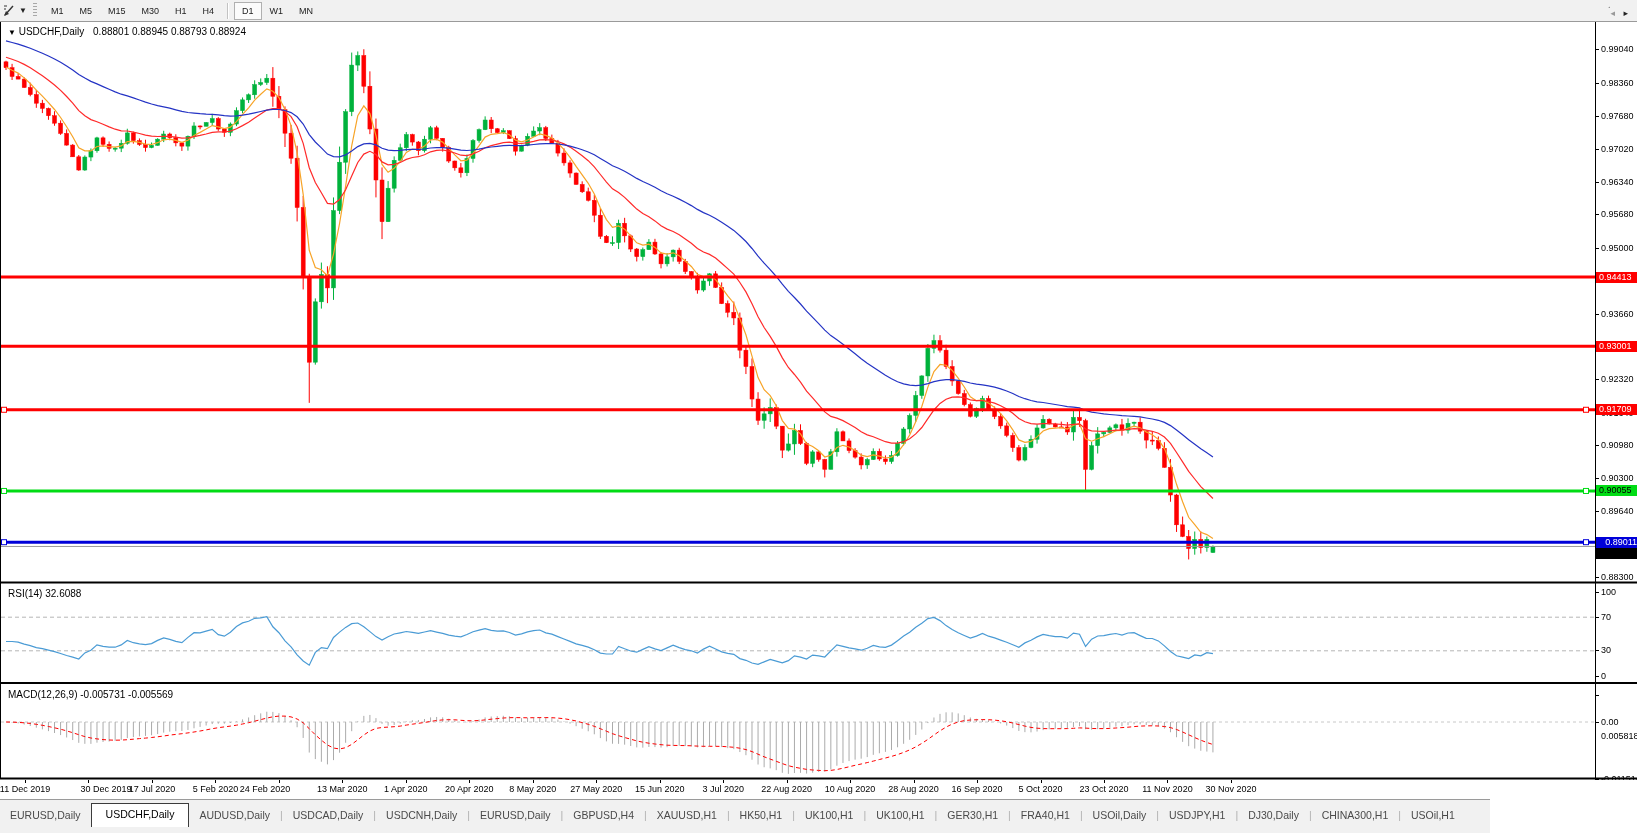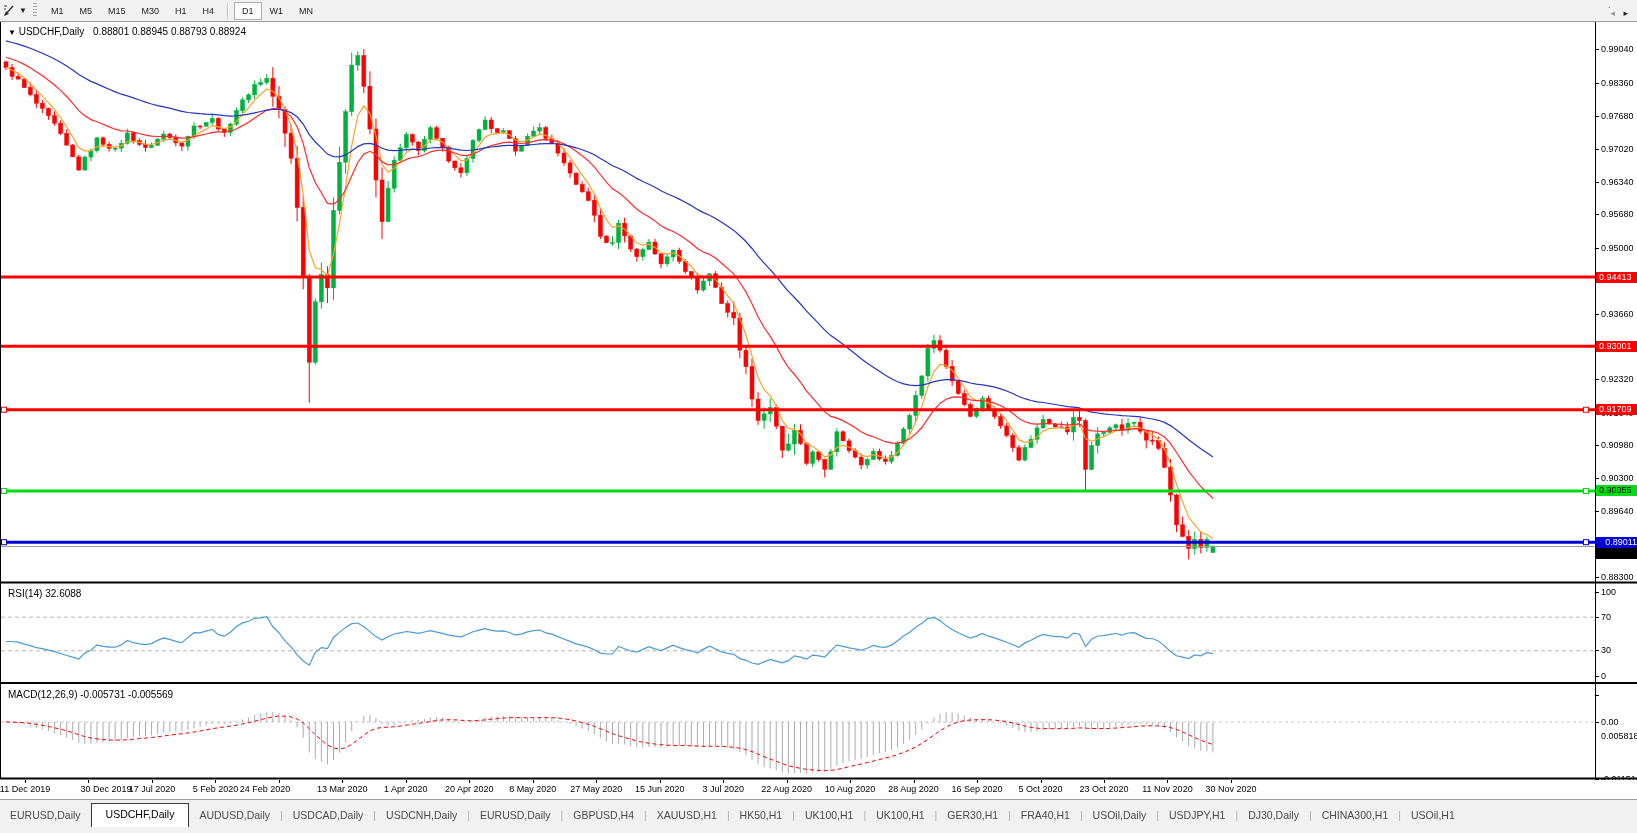--- a/index.html
+++ b/index.html
@@ -21,21 +21,21 @@
   .overlay{position:absolute;font-size:10px;color:#000;white-space:nowrap;}
   .pane-label{position:absolute;font-size:10px;color:#000;white-space:nowrap;}
   .axis-layer .ptick{position:absolute;left:1601px;font-size:9px;color:#000;white-space:nowrap;}
   .axis-layer .tickdash{position:absolute;left:1595px;width:4px;height:1px;background:#000;}
   .badge{position:absolute;left:1596px;width:41px;height:11px;font-size:9px;line-height:11px;
          padding-left:3px;box-sizing:border-box;white-space:nowrap;}
   .datestrip{position:absolute;left:0;top:780px;width:1637px;height:19px;background:#fff;}
   .datestrip .dlabel{position:absolute;top:4px;font-size:9px;color:#000;transform:translateX(-50%);white-space:nowrap;}
   .datestrip .dtick{position:absolute;top:0;width:1px;height:3px;background:#000;}
   
-  .tabbar{position:absolute;left:0;top:799px;width:1637px;height:34px;background:#f1f1f1;
+  .tabbar{position:absolute;left:0;top:799px;width:1490px;height:34px;background:#f1f1f1;
           border-top:1px solid #9a9a9a;display:flex;align-items:flex-start;padding-top:4px;
           box-sizing:border-box;overflow:hidden;}
   .tab{font-size:10.5px;color:#4a4a4a;padding:5px 10px 6px 10px;cursor:default;white-space:nowrap;}
   .tab.active{background:#ffffff;border:1px solid #3c3c3c;border-bottom:none;color:#000;
               padding:4px 14px 7px 14px;margin-top:-1px;}
   .tabsep{color:#b0b0b0;font-size:10.5px;padding-top:5px;}
   .tab-nav{position:absolute;right:2px;top:8px;background:#f1f1f1;padding:0 4px;font-size:9px;}
   .tab-nav span{margin:0 3px;cursor:default;}
 </style>
 </head>

